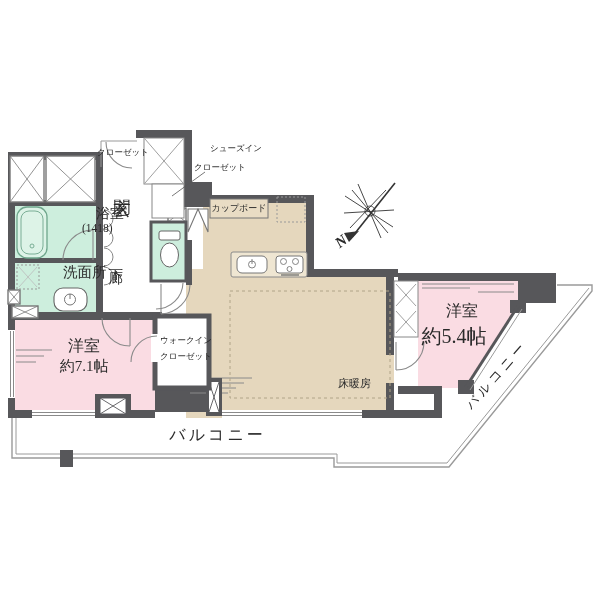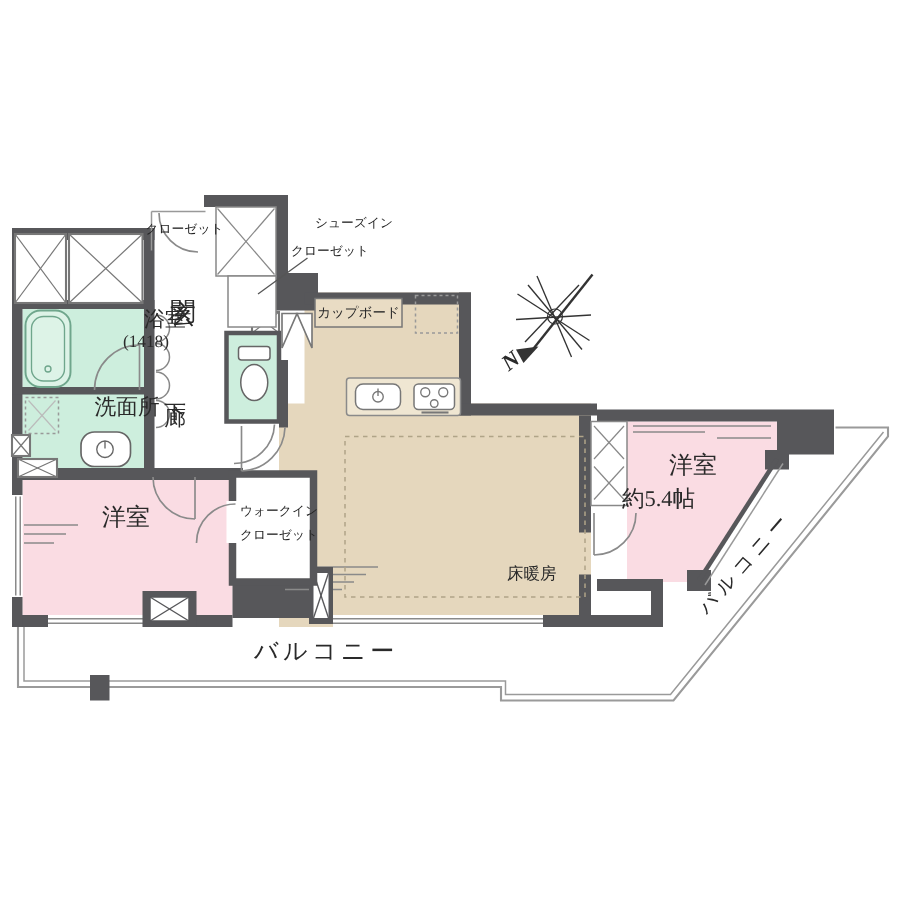--- a/index.html
+++ b/index.html
@@ -240,26 +240,27 @@
 
   <div class="lbl" style="left:39px;top:264px;font-size:14.5px;margin-left:24px;">洗面所</div>
 
   <div class="lbl vert" style="left:107px;top:258px;height:50px;font-size:14.5px;">廊下</div>
 
   <div class="lbl c" style="left:210px;top:200px;width:58px;font-size:9px;line-height:17px;">カップボード</div>
 
   <div class="lbl" style="left:338px;top:377px;font-size:11px;">床暖房</div>
 
   <div class="lbl c" style="left:52px;top:337px;width:64px;font-size:16px;">洋室</div>
+  <div class="lbl c" style="left:38px;top:358px;width:92px;font-size:15px;">約7.1帖</div>
 
   <div class="lbl sm" style="left:160px;top:336px;">ウォークイン</div>
   <div class="lbl sm" style="left:160px;top:352px;">クローゼット</div>
 
   <div class="lbl c" style="left:430px;top:302px;width:64px;font-size:16px;">洋室</div>
-  <div class="lbl c" style="left:401px;top:325px;width:76px;font-size:15px;">約5.4帖</div>
+  <div class="lbl c" style="left:416px;top:325px;width:76px;font-size:20px;">約5.4帖</div>
 
   <div class="lbl c" style="left:150px;top:426px;width:135px;font-size:16px;letter-spacing:3px;">バルコニー</div>
 
   <div class="lbl c" style="left:432px;top:368px;width:130px;font-size:13px;letter-spacing:4px;transform:rotate(-49deg);">バルコニー</div>
 
   <div class="lbl" style="left:336px;top:233px;font-size:15px;font-style:italic;font-weight:bold;transform:rotate(-38deg);">N</div>
 
 </div>
 
 </body></html>

